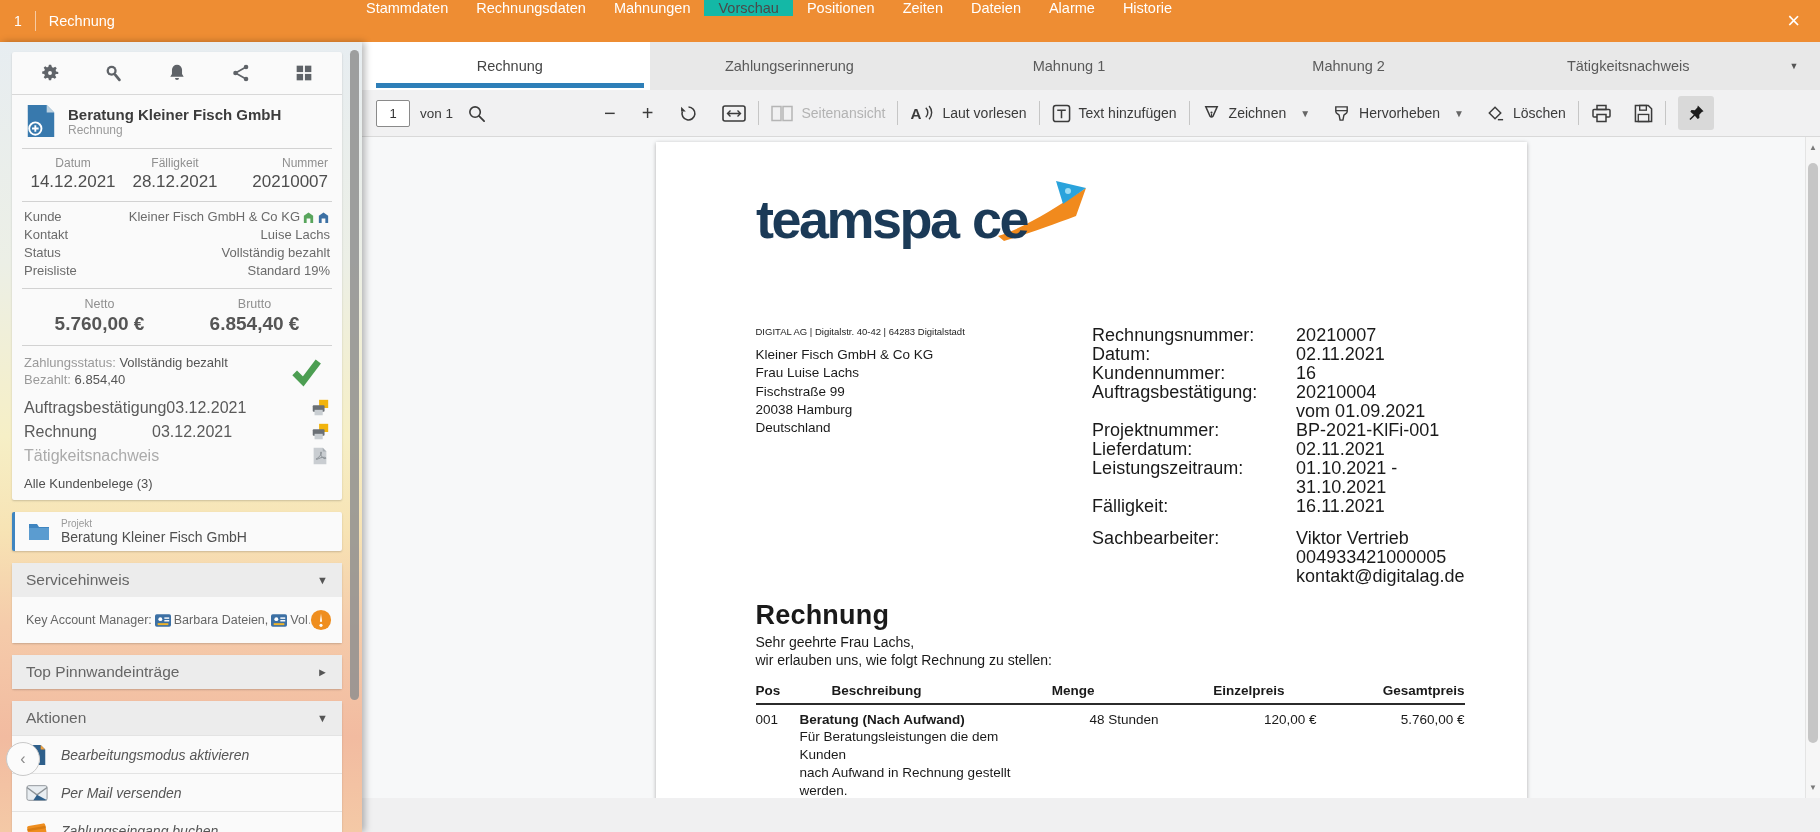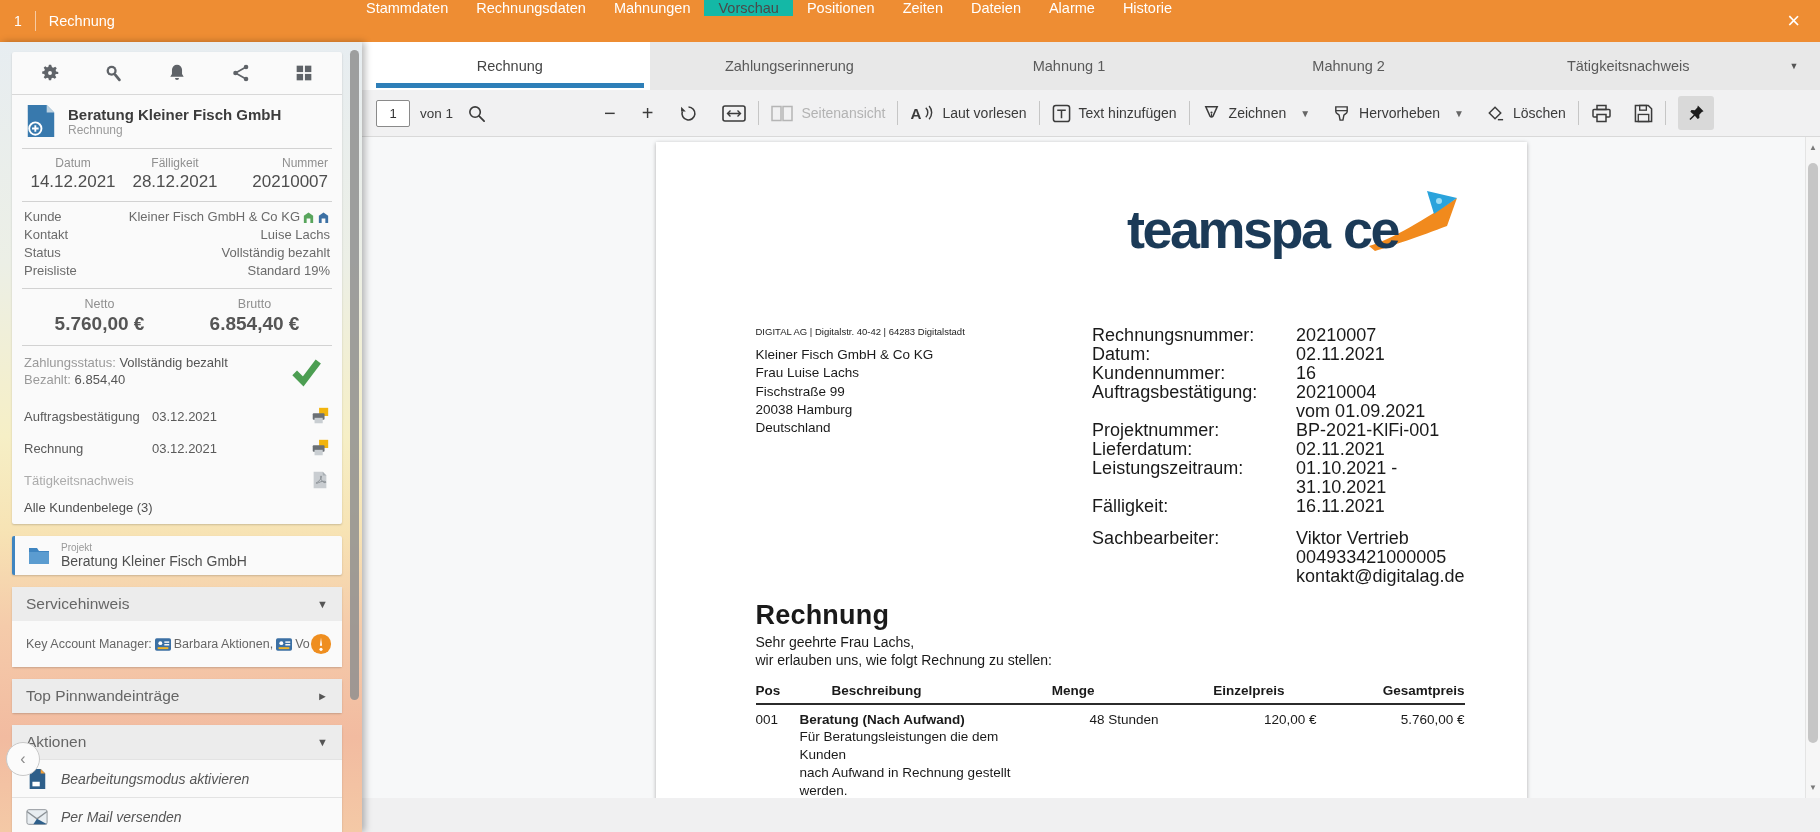--- a/index.html
+++ b/index.html
@@ -54,21 +54,21 @@
   .tot-label { font-size:12.5px; color:#8f8f8f; margin-bottom:2px; }
   .tot-value { font-size:19px; font-weight:bold; color:#555; }
 
   .pay-block { display:flex; padding:8px 12px 6px; }
   .pay-lines { flex:1; font-size:13px; line-height:17px; }
   .pay-muted { color:#9a9a9a; }
   .pay-strong { color:#555; }
   .pay-check { width:36px; height:34px; margin-right:6px; }
 
   .doc-rows { padding:2px 12px 6px; }
-  .doc-row { display:flex; align-items:center; font-size:13px; color:#5a5a5a; height:24px;margin-top:8px; }
+  .doc-row { display:flex; align-items:center; font-size:16px; color:#5a5a5a; height:24px; }
   .doc-row .doc-label { flex:0 0 128px; }
   .doc-row .doc-date { flex:1; }
   .doc-row.disabled .doc-label { color:#ababab; }
   .doc-ic { width:20px; height:20px; cursor:pointer; }
   .all-docs { font-size:13px; color:#4f4f4f; padding:2px 12px 9px; cursor:pointer; }
 
   .project-card { display:flex; align-items:center; padding:6px 12px; border-left:3px solid #3f85c0; }
   .project-ic { width:24px; height:20px; margin-right:10px; }
   .project-label { font-size:10px; color:#9a9a9a; }
   .project-name { font-size:14px; color:#4f4f4f; }
@@ -115,21 +115,21 @@
   .pdf-area { flex:1; background:#f7f8f9; position:relative; overflow:hidden; }
   .gray-strip { height:34px; background:#f0f0f1; }
 
   .pdf-scrollbar { position:absolute; right:0; top:0; bottom:0; width:15px; background:#f6f6f6; border-left:1px solid #e4e4e4; }
   .pdf-sb-arrow { position:absolute; left:0; width:100%; text-align:center; font-size:8px; color:#7a7a7a; cursor:pointer; }
   .pdf-sb-thumb { position:absolute; left:2px; width:10px; border-radius:5px; background:#c6c6c6; top:26px; height:580px; cursor:pointer; }
 
   
   .page { width:871px; margin:5px auto 0; background:#fff; box-shadow:0 1px 4px rgba(0,0,0,.3);
     height:900px; padding:0 62px 0 100px; color:#1a1a1a; }
-  .logo-row { padding-top:48px; text-align:right; padding-right:6px; height:112px; }
+  .logo-row { padding-top:38px; text-align:left; padding-right:6px; height:112px; }
   .addr-meta { display:flex; margin-top:72px; }
   .addr-col { flex:1; }
   .sender-line { font-size:9.5px; color:#222; margin-bottom:9px; }
   .recipient-line { font-size:13.5px; line-height:18.3px; }
   .meta-col { flex:0 0 340px; }
   .meta-row { display:flex; font-size:18px; line-height:19px;gap:38px; }
   .meta-row.gap-above { margin-top:13px; }
   .meta-label { flex:0 0 166px; }
   .meta-value { flex:1; }
   .doc-title { font-size:27px; font-weight:bold; margin-top:14px; letter-spacing:.2px; }
@@ -340,21 +340,21 @@
     <div class="service-body">
       <span class="service-text">
         <span>Key Account Manager:</span>
         <svg class="contact-ic" viewBox="0 0 18 14">
               <rect width="18" height="14" rx="2" fill="#3c70a4"></rect>
               <circle cx="6" cy="5.5" r="2.2" fill="#fff"></circle>
               <rect x="10.5" y="3.5" width="5.5" height="1.6" fill="#fff"></rect>
               <rect x="10.5" y="6.5" width="5.5" height="1.6" fill="#fff"></rect>
               <rect x="3" y="10" width="12" height="2.2" fill="#f0b429"></rect>
             </svg>
-        <span>Barbara Aktionen,</span>
+        <span>Barbara Dateien,</span>
         <svg class="contact-ic" viewBox="0 0 18 14">
               <rect width="18" height="14" rx="2" fill="#3c70a4"></rect>
               <circle cx="6" cy="5.5" r="2.2" fill="#fff"></circle>
               <rect x="10.5" y="3.5" width="5.5" height="1.6" fill="#fff"></rect>
               <rect x="10.5" y="6.5" width="5.5" height="1.6" fill="#fff"></rect>
               <rect x="3" y="10" width="12" height="2.2" fill="#f0b429"></rect>
             </svg>
         <span>Vol…</span>
       </span>
       <svg class="alert-ic" viewBox="0 0 24 24">

